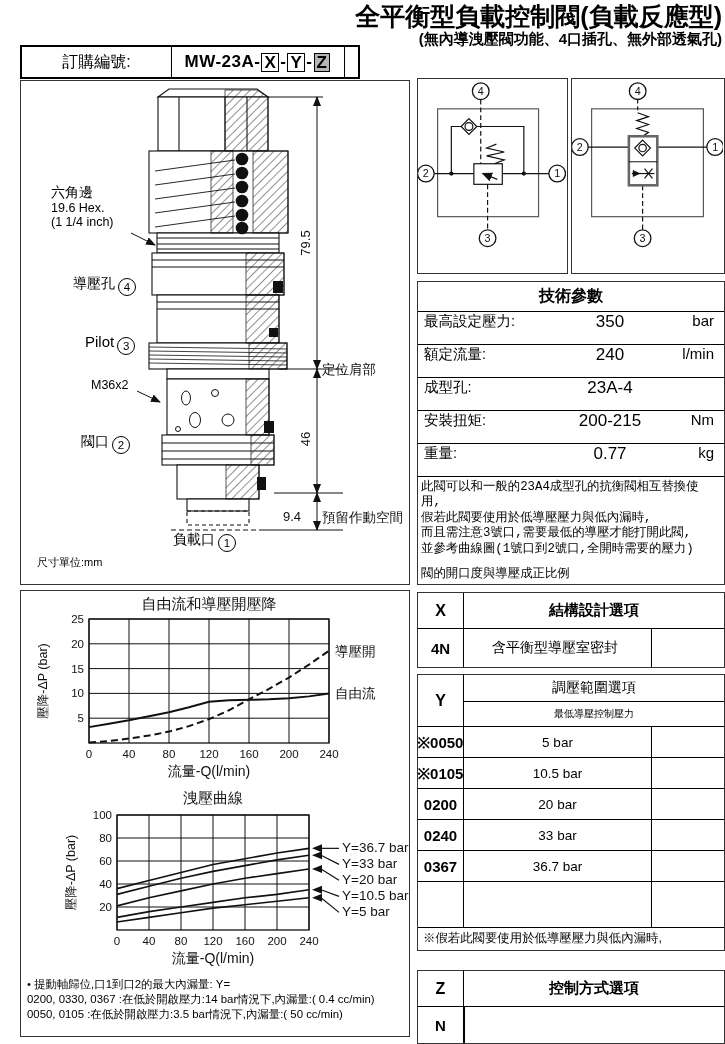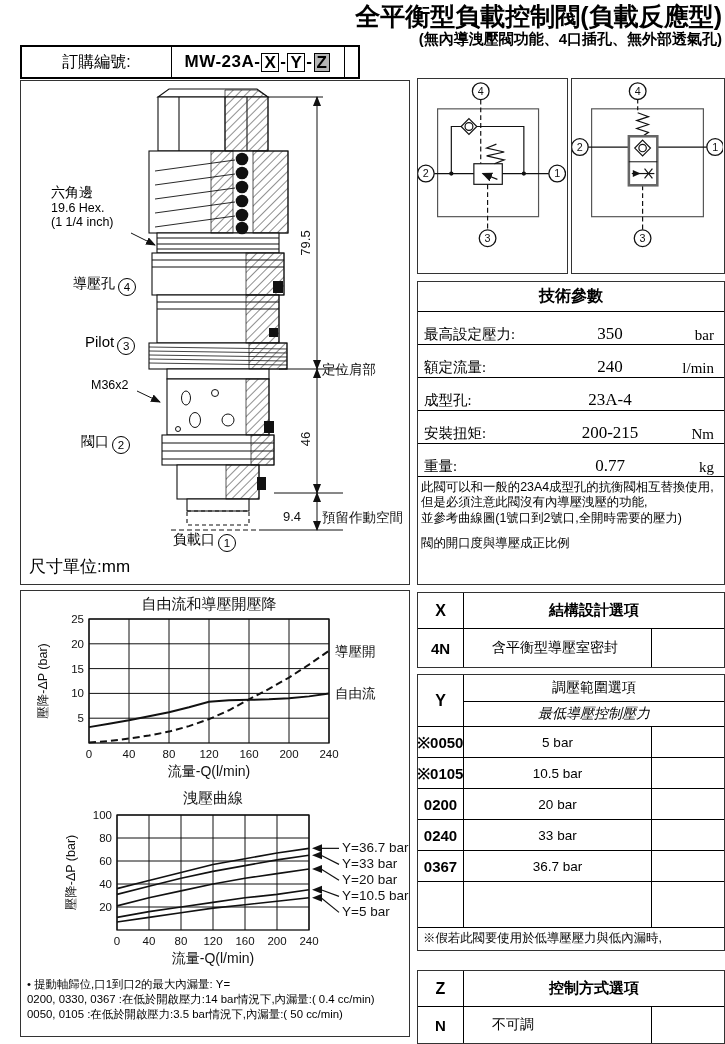--- a/index.html
+++ b/index.html
@@ -30,42 +30,42 @@
              font-weight:normal; background:#fff; }
 
   
   .schem-a { left:417px; top:78px;  width:151px; height:196px; border:1.5px solid #333; }
   .schem-b { left:571px; top:78px;  width:154px; height:196px; border:1.5px solid #333; }
 
   
   .spec-box { left:417px; top:281px; width:308px; height:304px; border:1.5px solid #333; }
   .spec-title { height:30px; border-bottom:1.5px solid #000; display:flex; align-items:center;
                 justify-content:center; font-size:16px; font-weight:bold; }
-  .spec-row { height:33px; border-bottom:1.2px solid #000; display:flex; align-items:flex-end;font-family:Liberation Serif, serif; }
+  .spec-row { height:33px; border-bottom:1.2px solid #000; display:flex; align-items:flex-start; }
   .spec-label { width:150px; padding-left:6px; font-size:14.5px; }
   .spec-value { flex:1; text-align:center; font-size:17px; }
   .spec-unit  { width:72px; text-align:right; padding-right:10px; font-size:15px; }
-  .spec-notes { padding:3px 8px 0 3px; font-size:12.4px; line-height:1.24; }
+  .spec-notes { padding:3px 8px 0 3px; font-size:12.4px; line-height:1.24;font-family:Liberation Mono, monospace; }
   .spec-notes .gap { margin-top:10px; }
 
   
   .opt-box { left:417px; width:308px; border:1.5px solid #333; }
   .opt-row { display:flex; border-bottom:1.2px solid #000; }
   .opt-row:last-child { border-bottom:none; }
   .opt-code { width:46px; border-right:1.2px solid #000; display:flex; align-items:center;
               justify-content:center; font-weight:bold; font-size:15px; }
   .opt-head { flex:1; display:flex; align-items:center; justify-content:center;
               font-size:15px; font-weight:bold; }
   .opt-desc-c { flex:1; display:flex; align-items:center; justify-content:center; font-size:13.5px; }
   .opt-desc-l { flex:1; display:flex; align-items:center; font-size:14px; padding-left:28px; }
   .opt-empty { width:73px; border-left:1.2px solid #000; }
   .y-headwrap { flex:1; display:flex; flex-direction:column; }
   .y-head1 { height:27px; border-bottom:1.2px solid #000; display:flex; align-items:center;
              justify-content:center; font-size:14px; }
-  .y-head2 { height:24px; display:flex; align-items:center; justify-content:center; font-size:14px;font-style:italic; }
+  .y-head2 { height:24px; display:flex; align-items:center; justify-content:center; font-size:10px; }
   .ynote { border-top:1.2px solid #000; padding:3px 5px; font-size:12.4px; line-height:1.25; }
   .ynote .l2 { padding-left:10px; }
 
   
   .chart-box { left:20px; top:590px; width:390px; height:447px; border:1.5px solid #333; }
   #chart1 { left:0px; top:4px; }
   #chart2 { left:0px; top:196px; }
   .footnote { left:6px; top:386px; font-size:11.4px; line-height:1.3; white-space:nowrap; }
 
   svg text { fill:#111; font-family:"Liberation Sans", sans-serif; }
@@ -216,21 +216,21 @@
     <div class="dlabel" style="left:64px; top:252px; font-size:15px">
       <span>Pilot</span><span class="circled">3</span>
     </div>
     <div class="dlabel" style="left:70px; top:297px; font-size:12.5px">M36x2</div>
     <div class="dlabel" style="left:60px; top:352px; font-size:14px">
       <span>閥口</span><span class="circled">2</span>
     </div>
     <div class="dlabel" style="left:152px; top:450px; font-size:14px">
       <span>負載口</span><span class="circled">1</span>
     </div>
-    <div class="dlabel" style="left:8px; top:474px; font-size:17px">尺寸單位:mm</div>
+    <div class="dlabel" style="left:16px; top:474px; font-size:11px">尺寸單位:mm</div>
   </div>
 
   <div class="ab schem-a">
     <svg width="148" height="193" viewBox="0 0 151 196">
       <defs>
         <marker id="sa" markerWidth="9" markerHeight="8" refX="8" refY="4" orient="auto">
           <path d="M0,0 L9,4 L0,8 Z" fill="#111"></path>
         </marker>
       </defs>
       <rect x="20" y="30" width="103" height="110" fill="none" stroke="#555" stroke-width="1.2"></rect>
@@ -319,21 +319,22 @@
       <span class="spec-value">200-215</span>
       <span class="spec-unit">Nm</span>
     </div>
     <div class="spec-row">
       <span class="spec-label">重量:</span>
       <span class="spec-value">0.77</span>
       <span class="spec-unit">kg</span>
     </div>
     <div class="spec-notes">
       <div>此閥可以和一般的23A4成型孔的抗衡閥相互替換使用,</div>
-      <div>但是必須注意此閥沒有內導壓洩壓的功能,</div>
+      <div>假若此閥要使用於低導壓壓力與低內漏時,</div>
+      <div>而且需注意3號口,需要最低的導壓才能打開此閥,</div>
       <div>並參考曲線圖(1號口到2號口,全開時需要的壓力)</div>
       <div class="gap">閥的開口度與導壓成正比例</div>
     </div>
   </div>
 
   <div class="ab opt-box" style="top:592px">
     <div class="opt-row" style="height:36px">
       <div class="opt-code" style="font-size:16px">X</div>
       <div class="opt-head">結構設計選項</div>
     </div>
@@ -387,21 +388,20 @@
     </div>
   </div>
 
   <div class="ab opt-box" style="top:970px">
     <div class="opt-row" style="height:36px">
       <div class="opt-code" style="font-size:16px">Z</div>
       <div class="opt-head">控制方式選項</div>
     </div>
     <div class="opt-row" style="height:36px">
       <div class="opt-code">N</div>
-      <div class="opt-desc-l">不可調</div>
       <div class="opt-empty"></div>
     </div>
   </div>
 
   <div class="ab chart-box">
     <div class="ab" id="chart1"><svg width="388" height="190">
           <line x1="68" y1="24" x2="68" y2="148" stroke="#111" stroke-width="1"></line>
           <text x="68" y="163" font-size="11.5" text-anchor="middle">0</text>
           <line x1="108" y1="24" x2="108" y2="148" stroke="#111" stroke-width="1"></line>
           <text x="108" y="163" font-size="11.5" text-anchor="middle">40</text>

